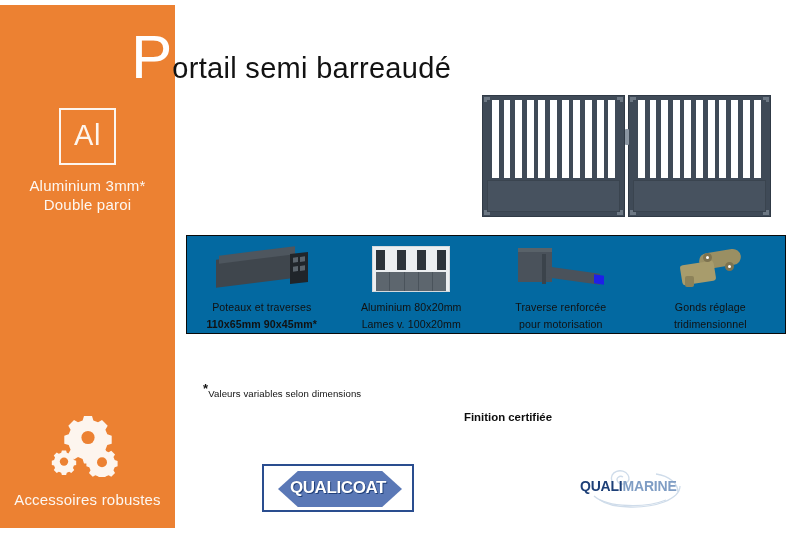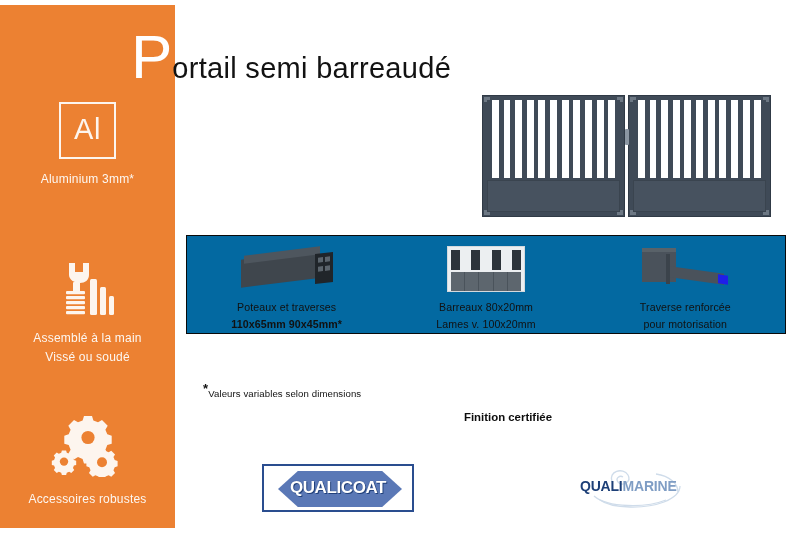--- a/index.html
+++ b/index.html
@@ -23,33 +23,33 @@
     width: 175px; height: 523px;
     background: #ec8132;
   }
   .side-block {
     position: absolute;
     left: 0; width: 175px;
     text-align: center;
     color: #ffffff;
   }
   .side-label {
-    font-size: 12px;
+    font-size: 15px;
     letter-spacing: .2px;
     color: #fdf7f1;
     line-height: 19px;
     white-space: nowrap;
   }
   .side-icon { display: block; margin: 0 auto 8px auto; }
 
   
   .al-box {
     width: 57px; height: 57px;
     border: 2.5px solid #fdf5ee;
-    margin: 2px auto 11px auto;
+    margin: 8px auto 11px auto;
     display: flex; align-items: center; justify-content: center;
   }
   .al-box span {
     font-size: 29px;
     font-family: "Liberation Sans", sans-serif;
     color: #fdf5ee;
     font-weight: 300;
     letter-spacing: .5px;
     line-height: 1;
     padding-bottom: 3px;
@@ -346,45 +346,23 @@
 
 <div id="page">
 
   <div id="sidebar">
 
     <div class="side-block" style="top:95px">
       <div class="al-box">
         <span>Al</span>
       </div>
       <div class="side-label">Aluminium 3mm*</div>
-    </div>
-
-    <div class="side-block" style="top:256px">
-      <span class="side-icon">
-        <svg width="70" height="56" viewBox="0 0 70 56" aria-hidden="true">
-          <g fill="#fdf5ee">
-
-            <path d="M16 2 h6 v9 h8 V2 h6 v12 c0 5 -4 8 -9 8 s-11 -3 -11 -8 z"></path>
-            <rect x="20" y="21" width="7" height="10" rx="1"></rect>
-
-            <rect x="13" y="30" width="19" height="3.2" rx="1"></rect>
-            <rect x="13" y="35" width="19" height="3.2" rx="1"></rect>
-            <rect x="13" y="40" width="19" height="3.2" rx="1"></rect>
-            <rect x="13" y="45" width="19" height="3.2" rx="1"></rect>
-            <rect x="13" y="50" width="19" height="3.2" rx="1"></rect>
-
-            <rect x="37" y="18" width="7" height="36" rx="1.5"></rect>
-            <rect x="47" y="26" width="6" height="28" rx="1.5"></rect>
-            <rect x="56" y="35" width="5" height="19" rx="1.5"></rect>
-          </g>
-        </svg>
-      </span>
-      <div class="side-label">Assemblé à la main</div>
-      <div class="side-label">Vissé ou soudé</div>
-    </div>
+      <div class="side-label">Double paroi</div>
+    </div>
+
 
     <div class="side-block" style="top:410px">
       <span class="side-icon">
         <svg width="92" height="62" viewBox="0 0 92 62" aria-hidden="true">
           <g fill="#fdf5ee">
 
             <g transform="translate(46,18)">
               <path d="M-4,-17 h8 l1.4,4.4 4.6,1.9 4-2.3 5.7,5.7 -2.3,4 1.9,4.6 4.4,1.4 v8 l-4.4,1.4 -1.9,4.6 2.3,4 -5.7,5.7 -4,-2.3 -4.6,1.9 -1.4,4.4 h-8 l-1.4,-4.4 -4.6,-1.9 -4,2.3 -5.7,-5.7 2.3,-4 -1.9,-4.6 -4.4,-1.4 v-8 l4.4,-1.4 1.9,-4.6 -2.3,-4 5.7,-5.7 4,2.3 4.6,-1.9 z"></path>
               <circle cx="0" cy="4.5" r="6.6" fill="#ec8132"></circle>
             </g>
@@ -514,36 +492,49 @@
             </div>
           <div class="slab">
               <i></i>
               <i></i>
               <i></i>
               <i></i>
               <i style="border-right:none"></i>
             </div>
         </div>
       </div>
-      <div class="feat-line">Barreaux 80x20mm</div>
+      <div class="feat-line">Aluminium 80x20mm</div>
       <div class="feat-line">Lames v. 100x20mm</div>
     </div>
 
     <div class="feature">
       <div class="feat-art">
         <div class="art-motor">
           <div class="blk"></div>
             <div class="arm"></div>
             <div class="tip"></div>
         </div>
       </div>
       <div class="feat-line">Traverse renforcée</div>
       <div class="feat-line">pour motorisation</div>
     </div>
 
+    <div class="feature">
+      <div class="feat-art">
+        <div class="art-hinge">
+          <div class="plate"></div>
+            <div class="body"></div>
+          <div class="eye1"></div>
+            <div class="eye2"></div>
+            <div class="stud"></div>
+        </div>
+      </div>
+      <div class="feat-line">Gonds réglage</div>
+      <div class="feat-line">tridimensionnel</div>
+    </div>
   </div>
 
   <div id="footnote">
     <sup>*</sup><span>Valeurs variables selon dimensions</span>
   </div>
 
   <div id="cert-title">Finition certifiée</div>
 
   <div id="qualicoat">
     <div class="diamond"></div>

